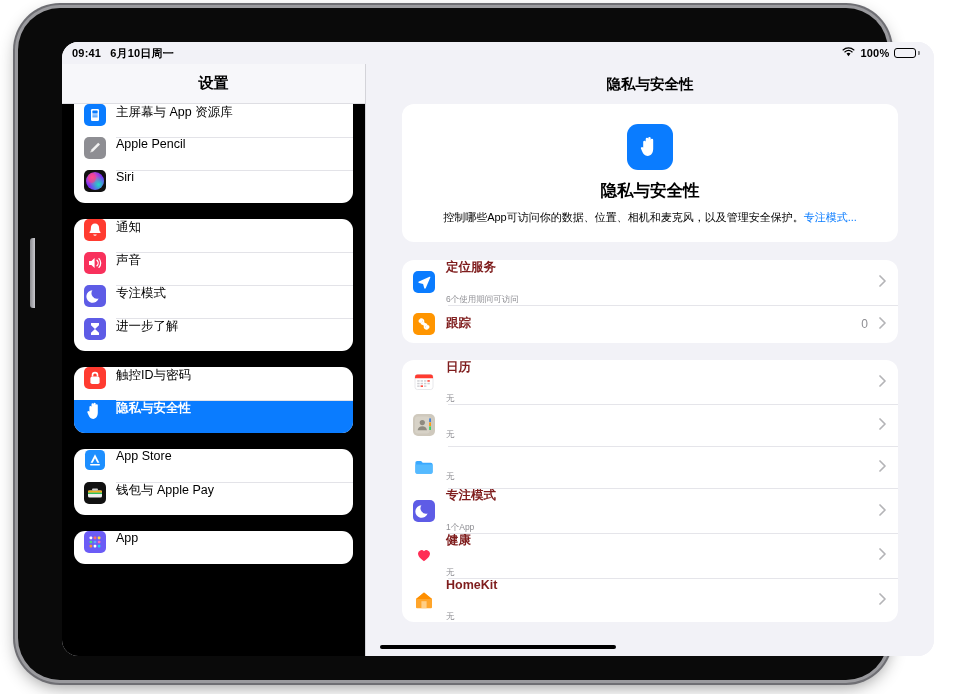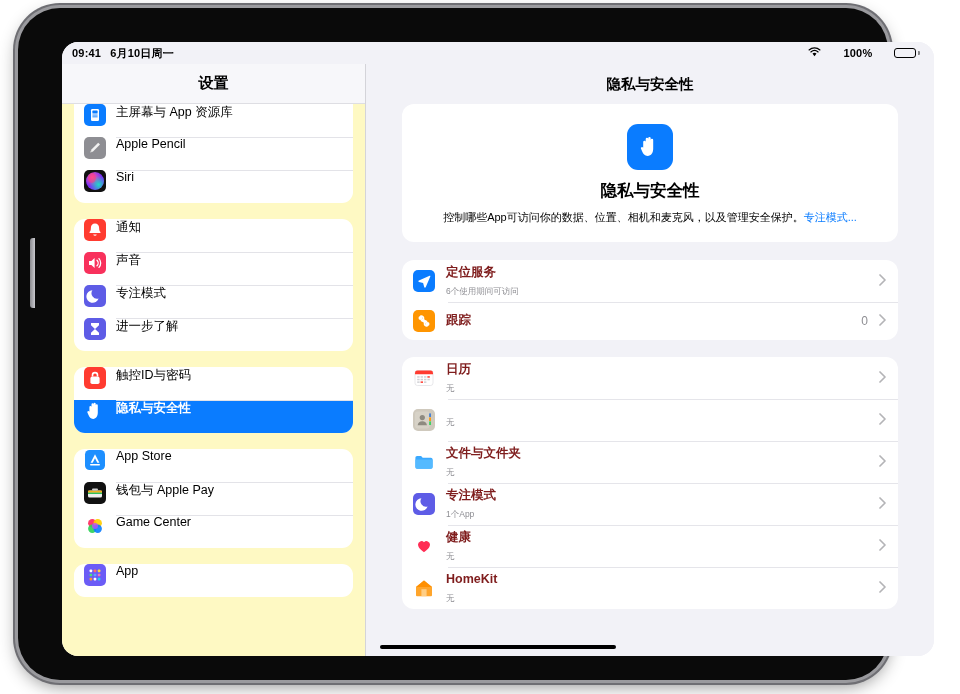--- a/index.html
+++ b/index.html
@@ -56,41 +56,41 @@
     align-items: center;
     justify-content: space-between;
     padding: 0 14px 0 10px;
     background: #f2f2f7;
     font-size: 11px;
     font-weight: bold;
     color: #000;
     letter-spacing: .2px;
   }
   .sb-left { display: flex; align-items: center; gap: 9px; }
-  .sb-right { display: flex; align-items: center; gap: 22px; justify-content: flex-end; }
+  .sb-right { display: flex; align-items: center; gap: 5px; justify-content: flex-end; }
   .wifi-icon { display: block; }
   .battery-wrap { display: flex; align-items: center; gap: 2px; }
   .battery-body {
     width: 22px; height: 10.5px;
     border: 1.1px solid #000;
     border-radius: 3px;
     padding: 1.2px;
     position: relative;
   }
   .battery-fill { width: 100%; height: 100%; background: #000; border-radius: 1.3px; }
   .battery-cap { width: 1.6px; height: 4px; background: #000; border-radius: 0 1px 1px 0; opacity: .45; }
 
   
   #body-split { flex: 1 1 auto; display: flex; min-height: 0; }
 
   
   #sidebar {
     width: 304px;
     flex: 0 0 304px;
-    background: #fef9c3;
+    background: #000000;
     border-right: 1px solid #d4d4d9;
     display: flex;
     flex-direction: column;
     min-height: 0;
   }
   #sidebar-header {
     flex: 0 0 40px;
     display: flex;
     align-items: center;
     justify-content: center;
@@ -193,21 +193,21 @@
   .row.tall { min-height: 42px; }
   .row + .row::before {
     content: "";
     position: absolute;
     left: 46px; right: 0; top: 0;
     height: 1px;
     background: #e5e5ea;
   }
   .row-text { flex: 1 1 auto; min-width: 0; }
   .row-title { font-size: 12.5px; font-weight: bold; color: #7f1d1d; line-height: 1.25; }
-  .row-sub { font-size: 8.5px; color: #8e8e93; line-height: 1.3; margin-top: 5px; }
+  .row-sub { font-size: 8.5px; color: #8e8e93; line-height: 1.3; margin-top: 18px; }
   .row-value { font-size: 12px; color: #8e8e93; }
   .chevron { flex: 0 0 auto; opacity: .38; }
 
   
   #home-indicator {
     position: absolute;
     left: 50%;
     transform: translateX(-50%);
     bottom: 7px;
     width: 236px;
@@ -366,32 +366,20 @@
                   <svg width="22" height="22" viewBox="0 0 22 22">
                     <rect x="4" y="8.6" width="14" height="7" rx="1.5" fill="#efefef"></rect>
                     <rect x="4" y="8.6" width="14" height="2.2" fill="#f2b01e"></rect>
                     <rect x="4" y="10.6" width="14" height="1.6" fill="#2fbf5a"></rect>
                     <rect x="4" y="12.1" width="14" height="1.6" fill="#f0f0f0"></rect>
                     <rect x="8" y="6.4" width="6" height="2" rx="1" fill="#cfcfcf"></rect>
                   </svg>
                 </span>
                 <span class="side-label">钱包与 Apple Pay</span>
               </div>
-              <div class="side-row">
-                <span class="appicon" style="background: rgb(255, 255, 255);">
-                  <svg width="22" height="22" viewBox="0 0 22 22">
-                    <circle cx="8.3" cy="8.3" r="4.2" fill="#ff3b6b"></circle>
-                    <circle cx="13.7" cy="8.3" r="4.2" fill="#ffcc00" opacity=".92"></circle>
-                    <circle cx="8.3" cy="13.7" r="4.2" fill="#30d158" opacity=".92"></circle>
-                    <circle cx="13.7" cy="13.7" r="4.2" fill="#0a7cff" opacity=".9"></circle>
-                    <circle cx="11" cy="11" r="3" fill="#b94cff" opacity=".8"></circle>
-                  </svg>
-                </span>
-                <span class="side-label">Game Center</span>
-              </div>
             </div>
             <div class="side-group">
               <div class="side-row">
                 <span class="appicon" style="background: rgb(107, 92, 246);">
                   <svg width="22" height="22" viewBox="0 0 22 22">
                     <g fill="#fff">
                       <rect x="5.6" y="5.6" width="2.6" height="2.6" rx=".7"></rect>
                       <rect x="9.7" y="5.6" width="2.6" height="2.6" rx=".7" fill="#ff6b6b"></rect>
                       <rect x="13.8" y="5.6" width="2.6" height="2.6" rx=".7" fill="#ffd93d"></rect>
                       <rect x="5.6" y="9.7" width="2.6" height="2.6" rx=".7" fill="#4ade80"></rect>
@@ -513,21 +501,20 @@
                     </svg></span>
                 </div>
                 <div class="row tall">
                   <span class="appicon" style="background: rgb(255, 255, 255);">
                     <svg width="22" height="22" viewBox="0 0 22 22">
                       <path d="M2.4 6.6a1.7 1.7 0 0 1 1.7-1.7h4l1.6 1.8h8.2a1.7 1.7 0 0 1 1.7 1.7v7.6a1.7 1.7 0 0 1-1.7 1.7H4.1a1.7 1.7 0 0 1-1.7-1.7z" fill="#3aa9ff"></path>
                       <path d="M2.4 8.6h17.2v7.4a1.7 1.7 0 0 1-1.7 1.7H4.1a1.7 1.7 0 0 1-1.7-1.7z" fill="#55baff"></path>
                     </svg>
                   </span>
                   <div class="row-text">
-                    <div class="row-title">文件与文件夹</div>
                     <div class="row-sub">无</div>
                   </div>
                   <span class="chevron"><svg width="7" height="12" viewBox="0 0 7 12">
                       <path d="M1 1l5 5-5 5" stroke="#3c3c43" stroke-width="1.7" fill="none" stroke-linecap="round" stroke-linejoin="round"></path>
                     </svg></span>
                 </div>
                 <div class="row tall">
                   <span class="appicon" style="background: rgb(94, 92, 230);">
                     <svg width="22" height="22" viewBox="0 0 22 22">
                       <path d="M14.6 13.6A5.6 5.6 0 0 1 8.4 5.2a6.3 6.3 0 1 0 6.2 8.4z" fill="#fff"></path>

